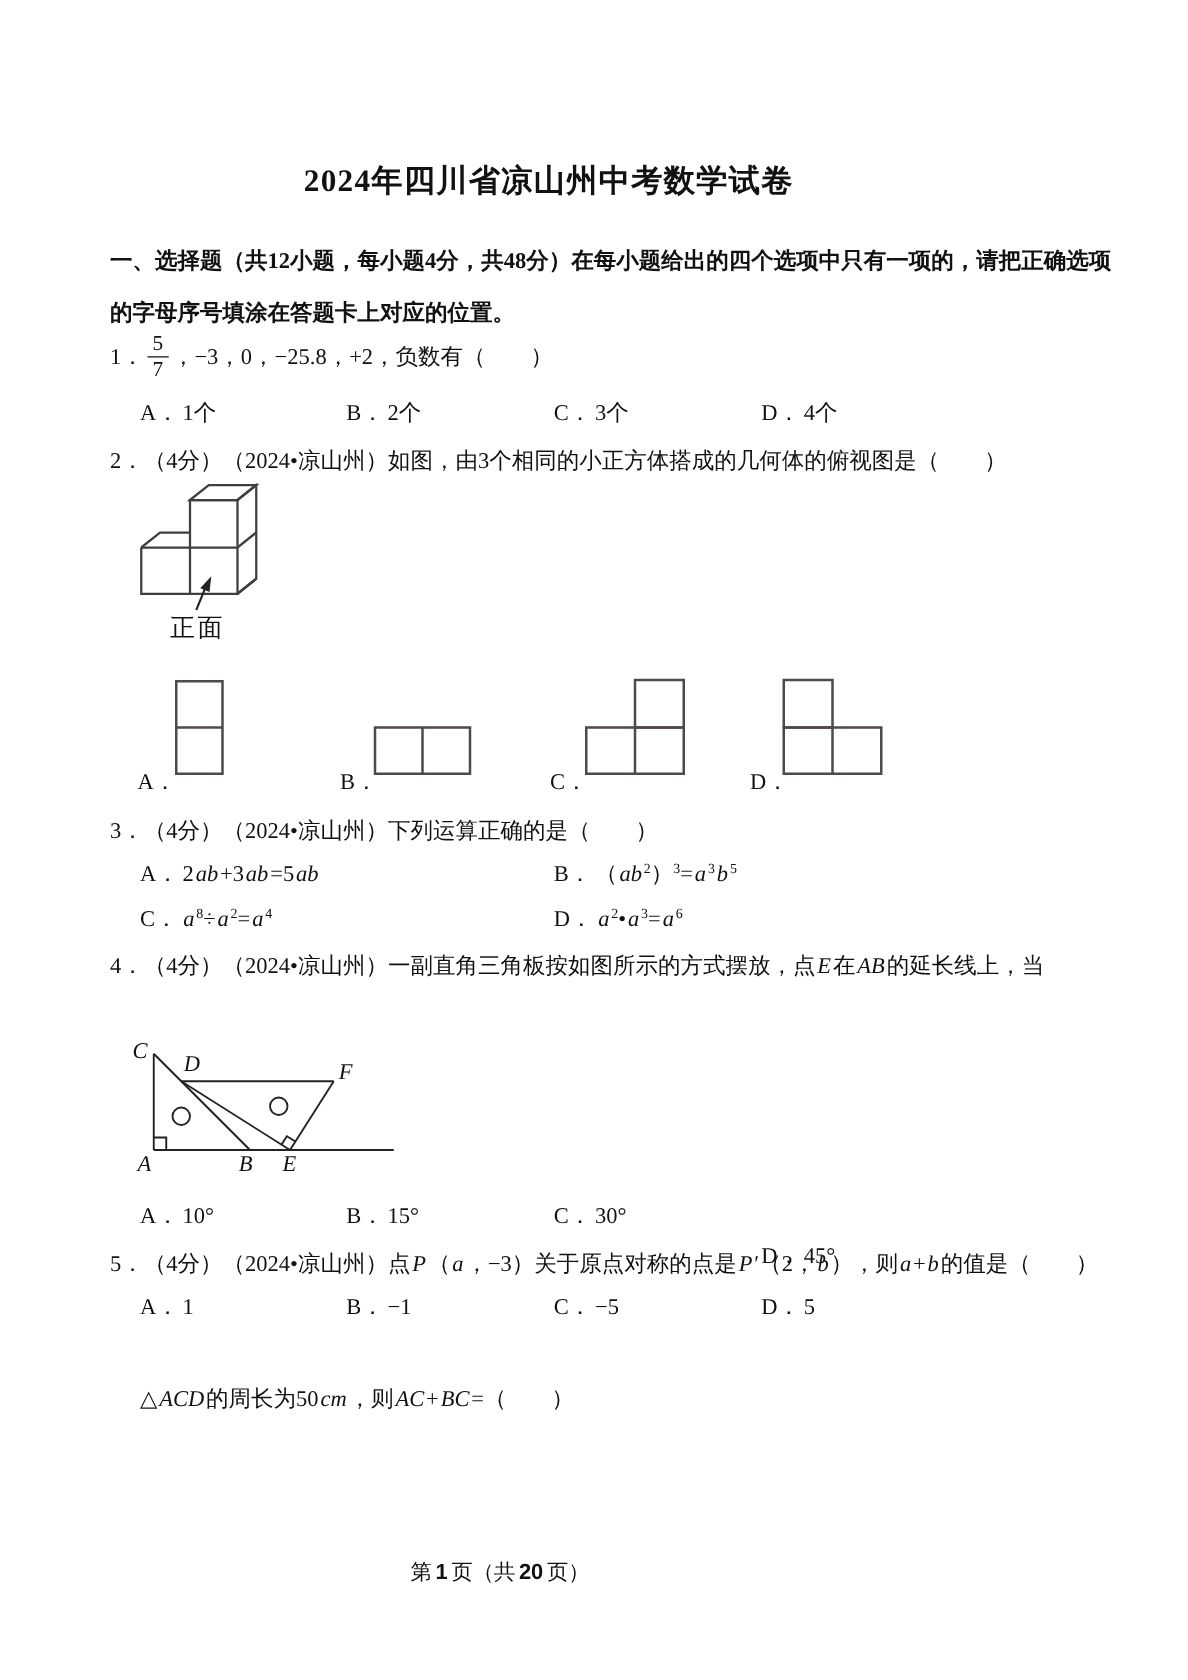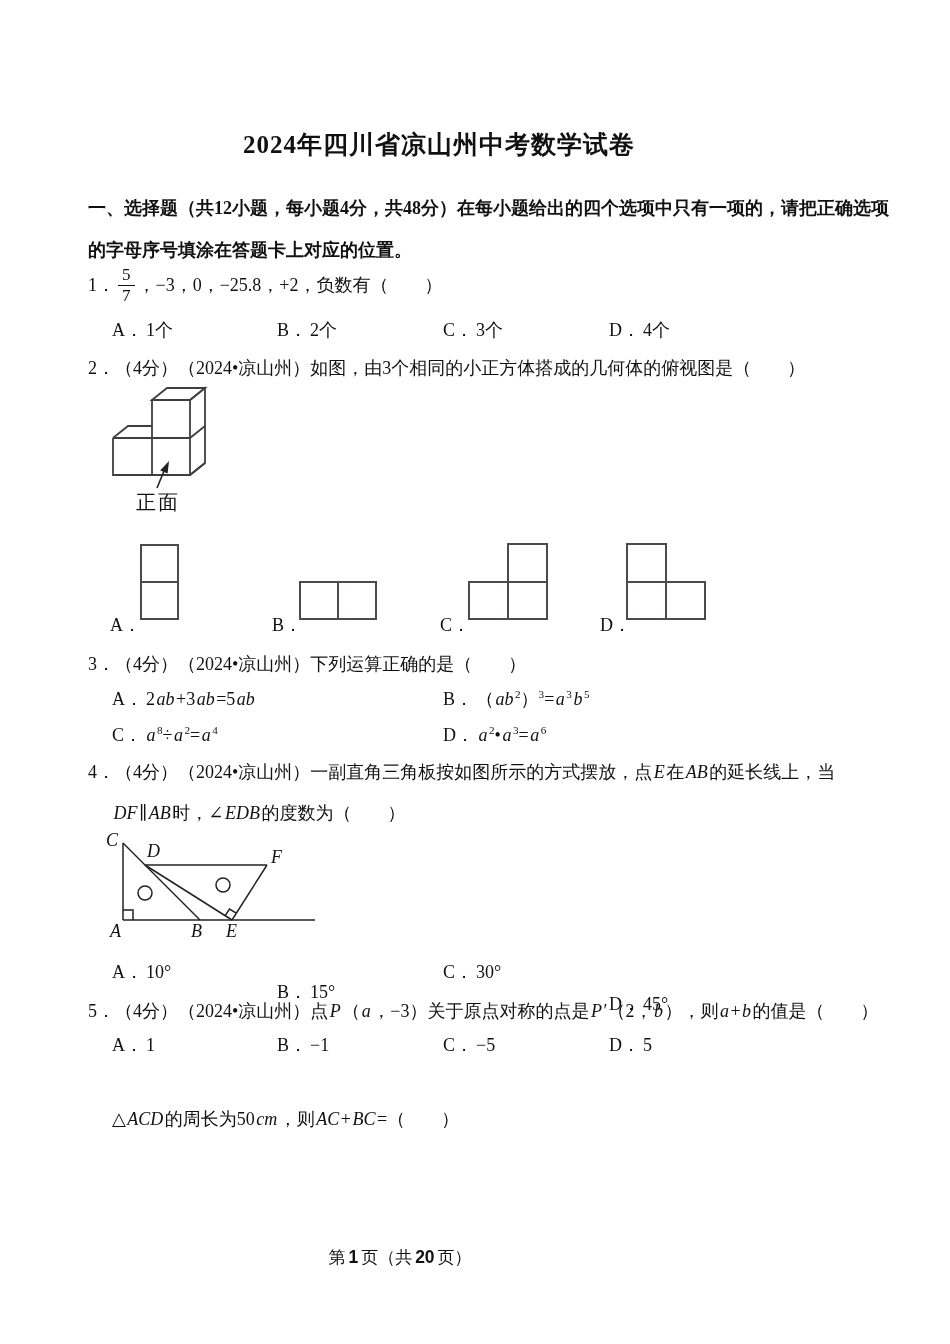--- a/index.html
+++ b/index.html
@@ -98,21 +98,20 @@
     <span>3．</span><span>（4分）（2024•凉山州）下列运算正确的是（　　）</span>
   </div>
   <div class="abs opt" style="top:687px;left:112px;"><span class="opt-label">A．</span><span>2<i>ab</i>+3<i>ab</i>=5<i>ab</i></span></div>
   <div class="abs opt" style="top:687px;left:443px;"><span class="opt-label">B．</span><span>（<i>ab</i><sup>2</sup>）<sup>3</sup>=<i>a</i><sup>3</sup><i>b</i><sup>5</sup></span></div>
   <div class="abs opt" style="top:723px;left:112px;"><span class="opt-label">C．</span><span><i>a</i><sup>8</sup>÷<i>a</i><sup>2</sup>=<i>a</i><sup>4</sup></span></div>
   <div class="abs opt" style="top:723px;left:443px;"><span class="opt-label">D．</span><span><i>a</i><sup>2</sup>•<i>a</i><sup>3</sup>=<i>a</i><sup>6</sup></span></div>
 
   <div class="abs" style="top:760px;left:88px;">
     <span>4．</span><span>（4分）（2024•凉山州）一副直角三角板按如图所示的方式摆放，点<i>E</i>在<i>AB</i>的延长线上，当</span>
   </div>
-  <div class="abs" style="top:801px;left:112px;"><i>DF</i>∥<i>AB</i>时，∠<i>EDB</i>的度数为（　　）</div>
 
   <svg style="left:95px;top:833px;" width="250" height="112" viewBox="0 0 250 112">
     <g stroke="#222" stroke-width="1.5">
       <path d="M28,87 H220"></path>
       <path d="M28,87 V10"></path>
       <path d="M28,10 L105,87"></path>
       <path d="M50,32 H172"></path>
       <path d="M50,32 L137,87"></path>
       <path d="M137,87 L172,32"></path>
       <path d="M28,77 H38 V87"></path>
@@ -122,21 +121,21 @@
     </g>
   </svg>
   <div class="abs figlbl" style="top:830px;left:106px;">C</div>
   <div class="abs figlbl" style="top:841px;left:147px;">D</div>
   <div class="abs figlbl" style="top:847px;left:271px;">F</div>
   <div class="abs figlbl" style="top:921px;left:110px;">A</div>
   <div class="abs figlbl" style="top:921px;left:191px;">B</div>
   <div class="abs figlbl" style="top:921px;left:226px;">E</div>
 
   <div class="abs opt" style="top:960px;left:112px;"><span class="opt-label">A．</span><span>10°</span></div>
-  <div class="abs opt" style="top:980px;left:277px;"><span class="opt-label">B．</span><span>15°</span></div>
+  <div class="abs opt" style="top:960px;left:277px;"><span class="opt-label">B．</span><span>15°</span></div>
   <div class="abs opt" style="top:960px;left:443px;"><span class="opt-label">C．</span><span>30°</span></div>
   <div class="abs opt" style="top:960px;left:609px;margin-top:32px;"><span class="opt-label">D．</span><span>45°</span></div>
 
   <div class="abs" style="top:999px;left:88px;">
     <span>5．</span><span>（4分）（2024•凉山州）点<i>P</i>（<i>a</i>，−3）关于原点对称的点是<i>P</i>′（2，<i>b</i>），则<i>a</i>+<i>b</i>的值是（　　）</span>
   </div>
   <div class="abs opt" style="top:1033px;left:112px;"><span class="opt-label">A．</span><span>1</span></div>
   <div class="abs opt" style="top:1033px;left:277px;"><span class="opt-label">B．</span><span>−1</span></div>
   <div class="abs opt" style="top:1033px;left:443px;"><span class="opt-label">C．</span><span>−5</span></div>
   <div class="abs opt" style="top:1033px;left:609px;"><span class="opt-label">D．</span><span>5</span></div>

